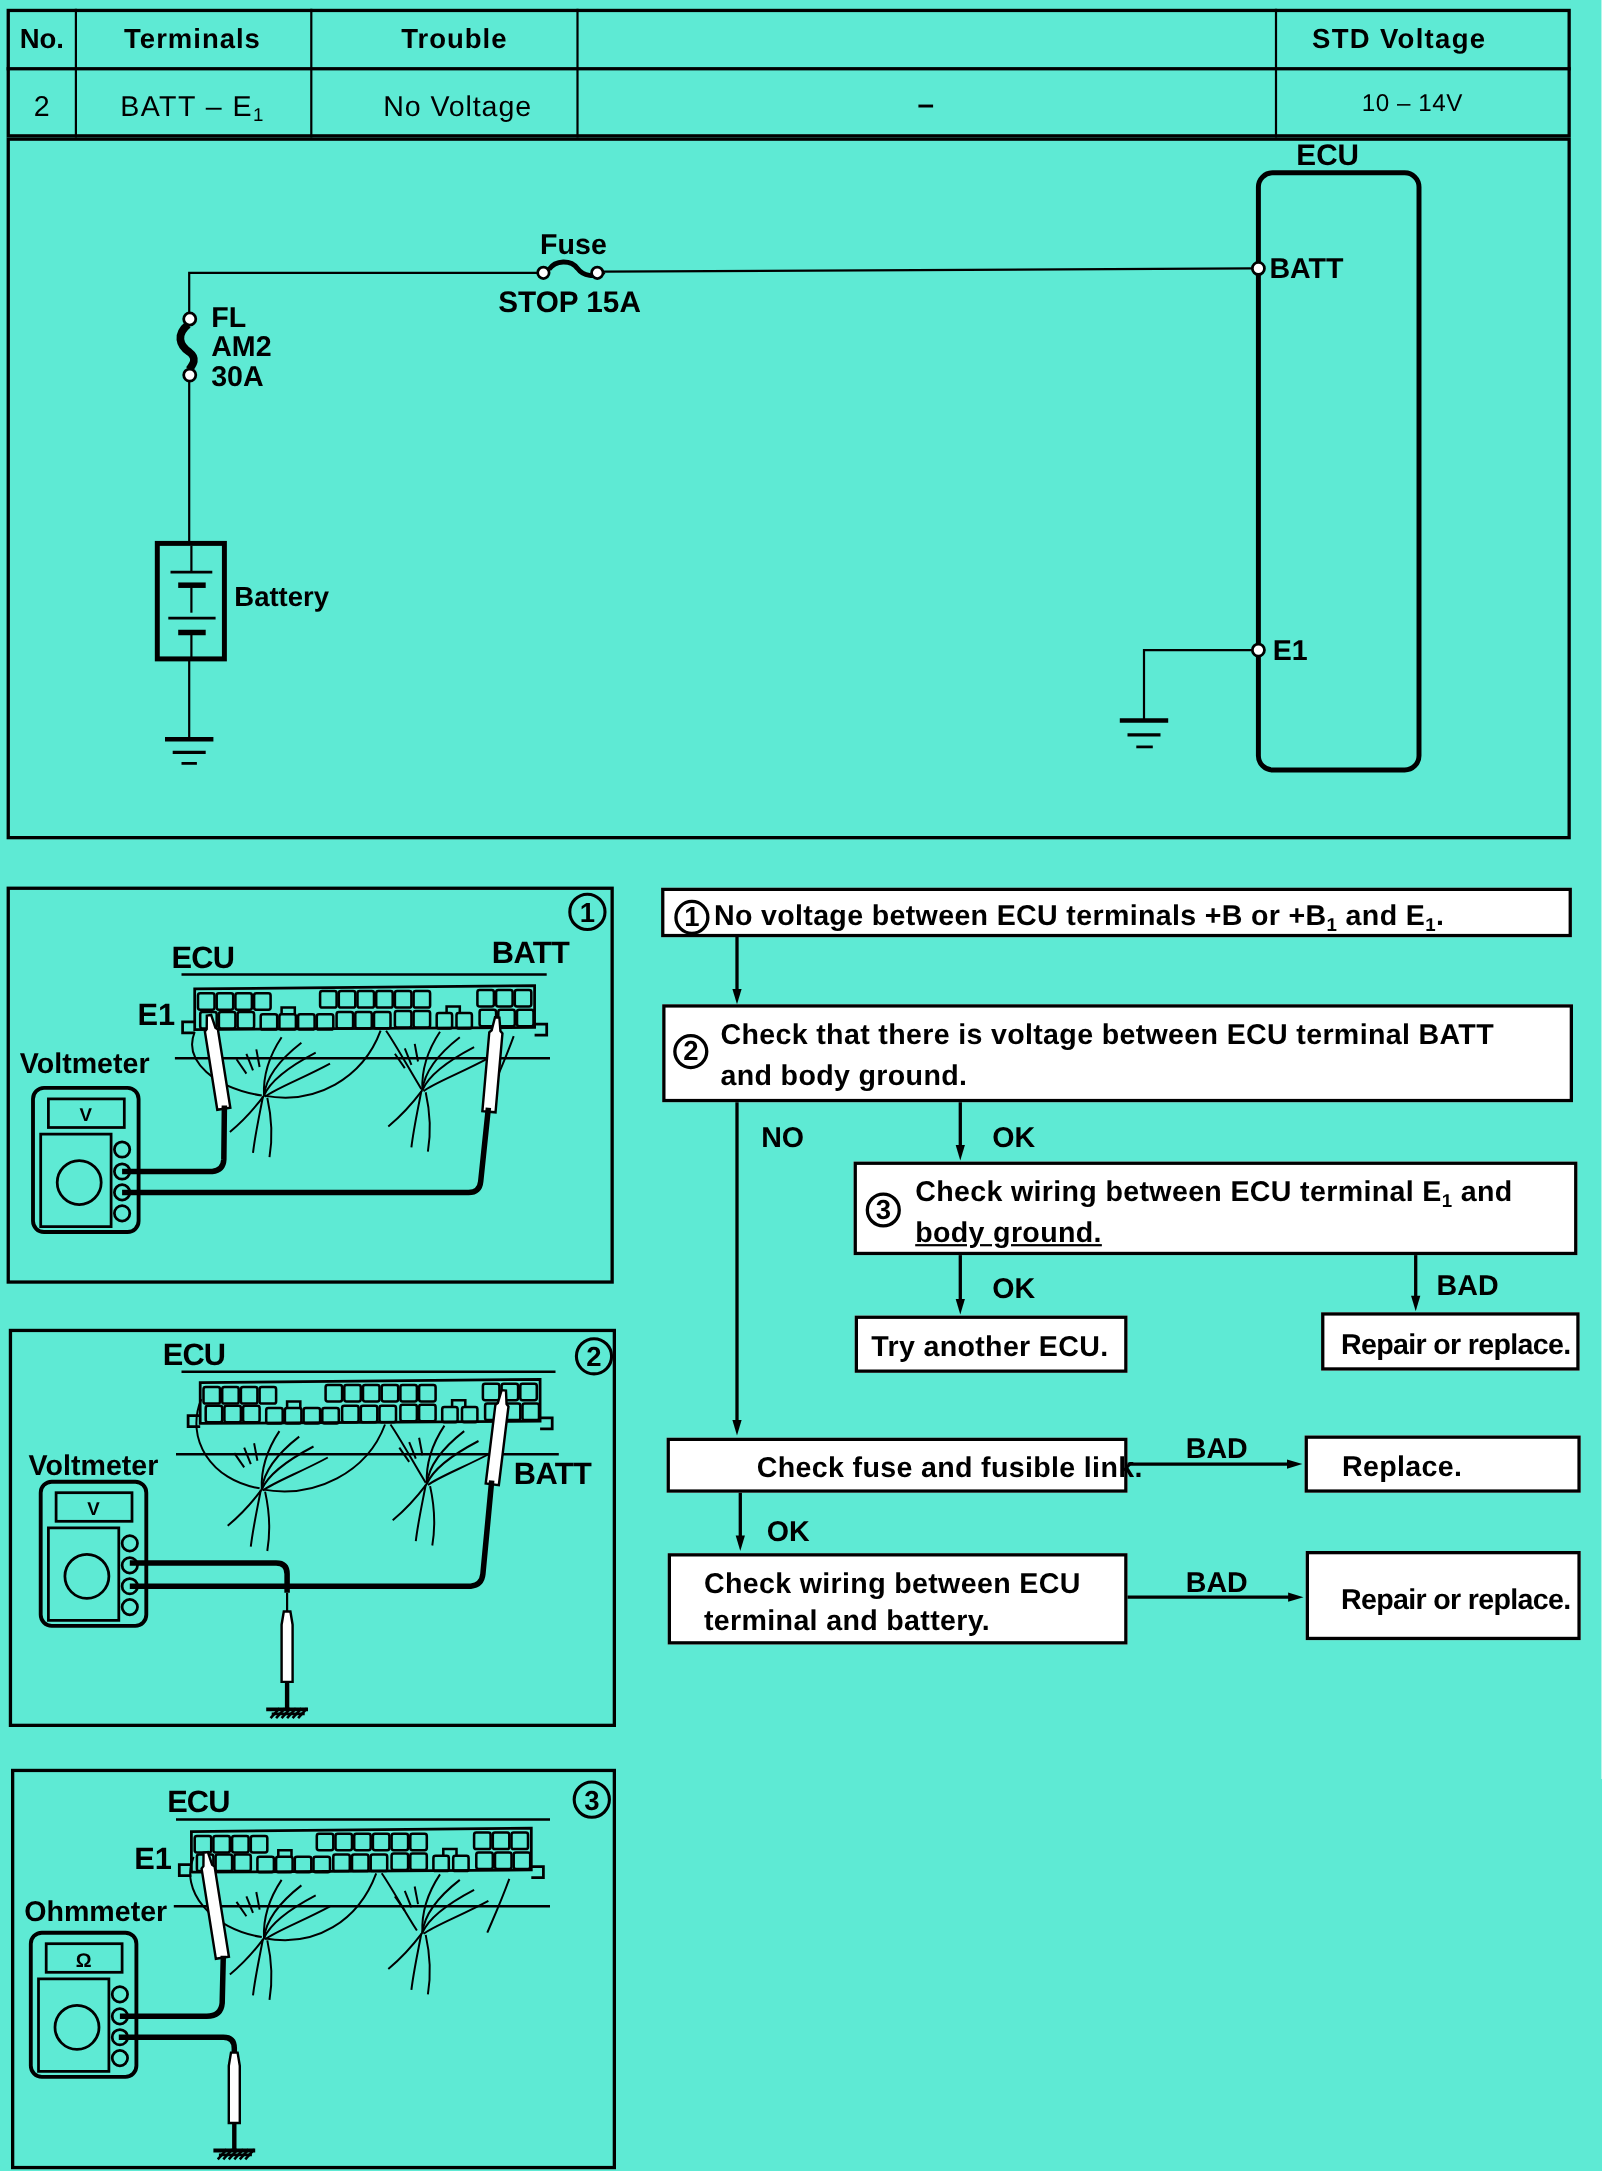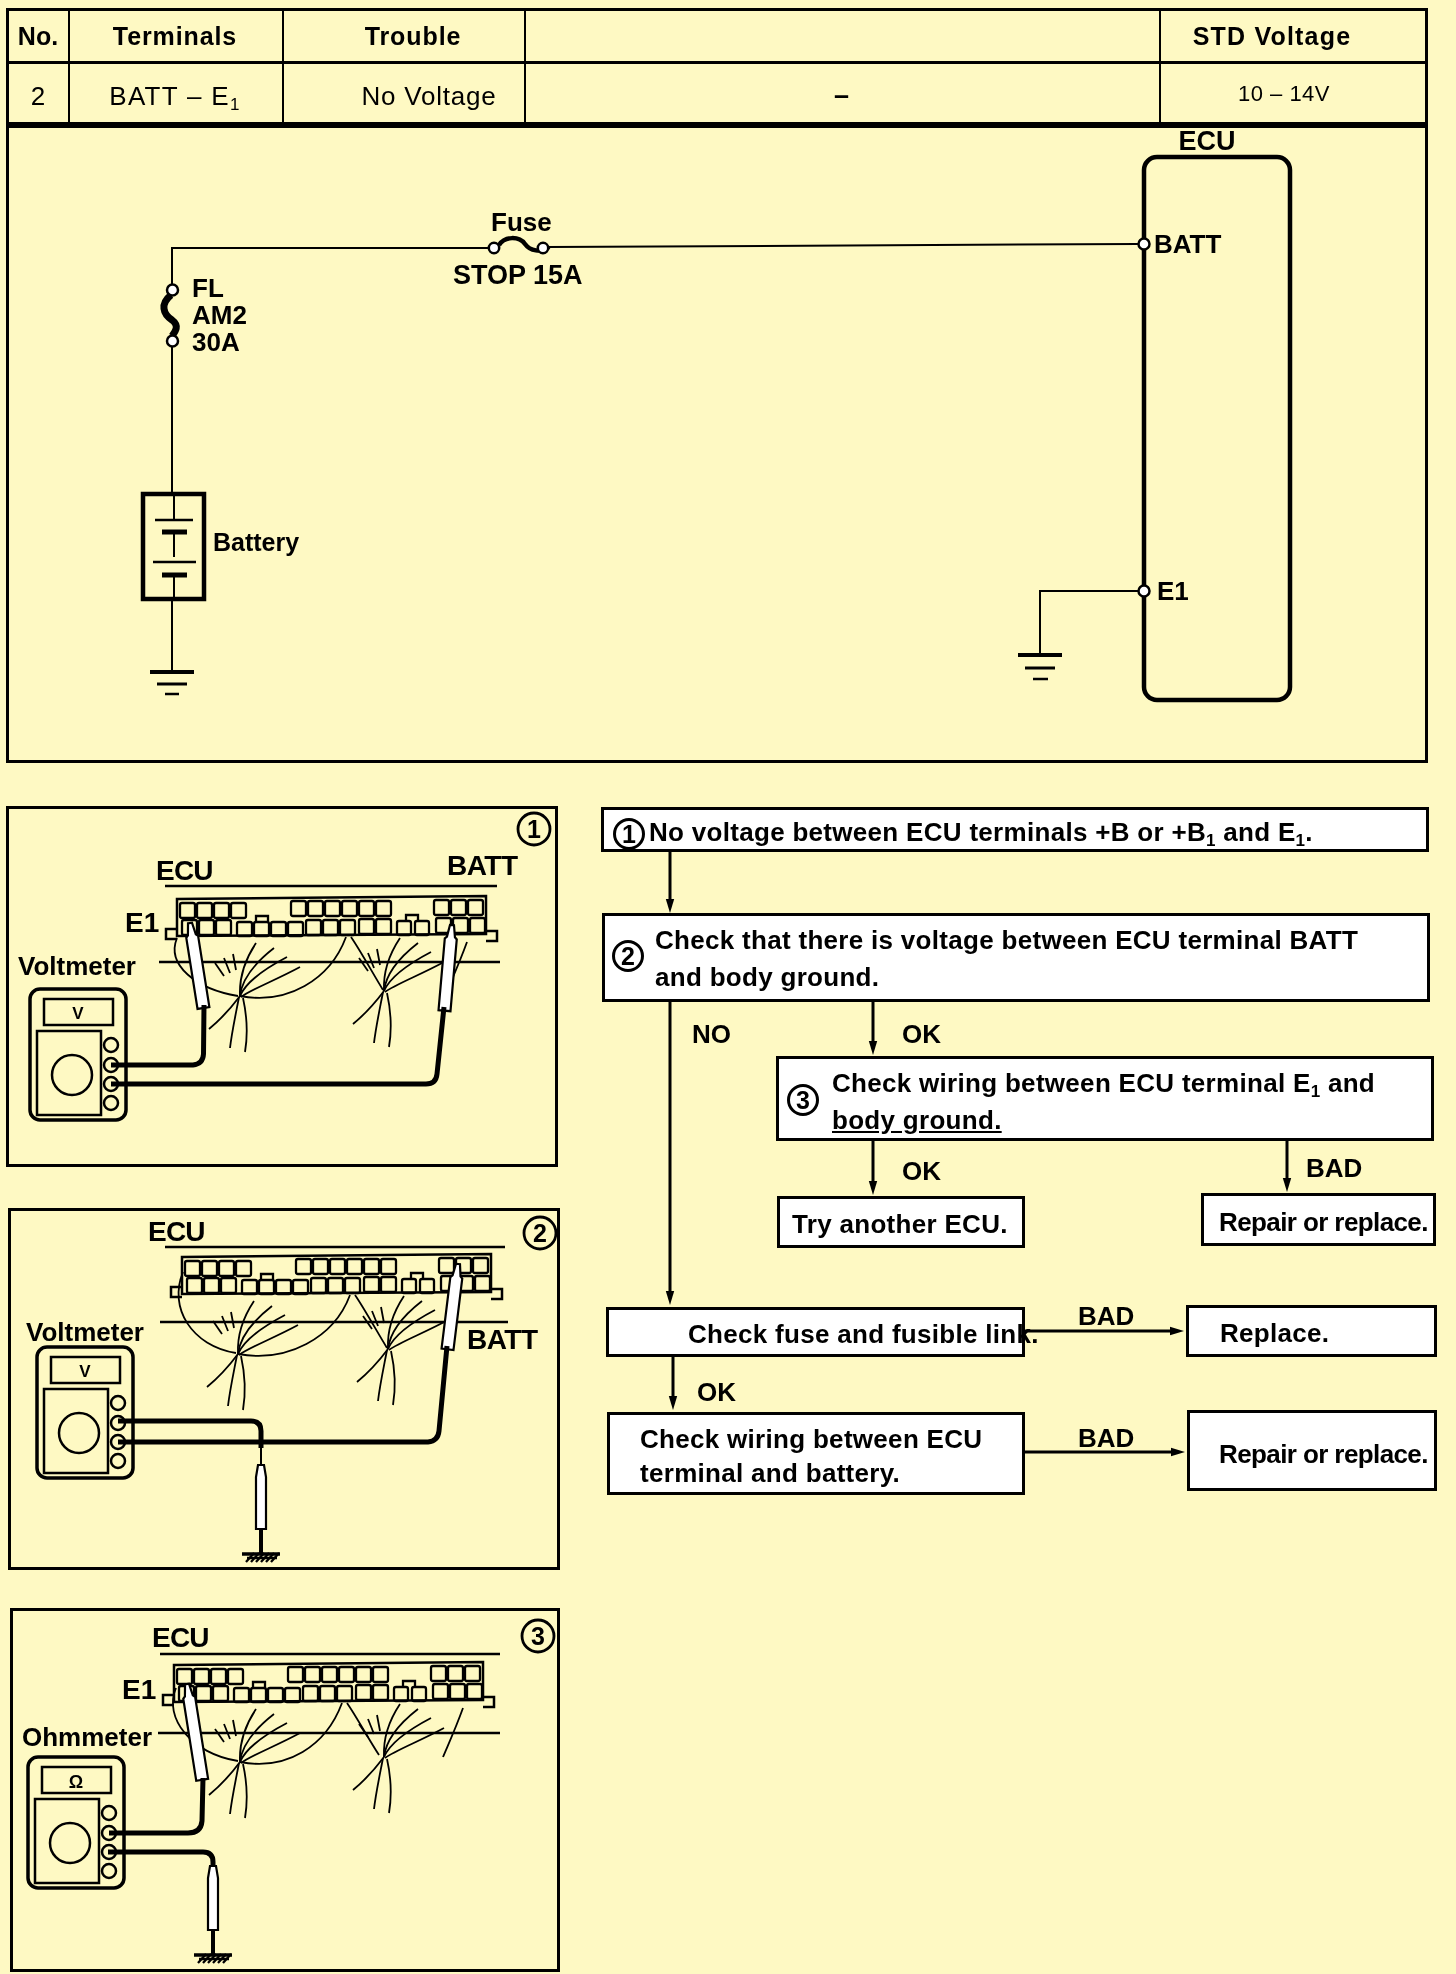--- a/index.html
+++ b/index.html
@@ -1,16 +1,16 @@
 <!DOCTYPE html>
 <html><head>
 <meta charset="utf-8">
 <style>
   html,body{margin:0;padding:0;background:#fff;}
-  .page{position:relative;width:1456px;height:1974px;background:#fef9c3;overflow:hidden;
+  .page{position:relative;width:1456px;height:1974px;background:#5eead4;overflow:hidden;
         font-family:"Liberation Sans",sans-serif;color:#000;}
   .abs{position:absolute;}
   .b{font-weight:bold;}
   .vline{position:absolute;background:#000;}
   .hline{position:absolute;background:#000;}
   .lbl{position:absolute;font-weight:bold;font-size:26px;white-space:nowrap;}
   .fbox{position:absolute;border:3px solid #000;box-sizing:border-box;background:#fff;}
   .ftxt{position:absolute;font-weight:bold;font-size:26px;letter-spacing:0.3px;white-space:nowrap;}
   .circ{position:absolute;border:3px solid #000;border-radius:50%;width:32px;height:32px;
         box-sizing:border-box;text-align:center;font-weight:bold;font-size:25px;line-height:27px;}
@@ -38,21 +38,21 @@
 
 <div class="abs b" style="left:282px;top:22px;width:262px;font-size:25px;text-align:center;letter-spacing:0.9px;">Trouble</div>
 
 
 <div class="abs b" style="left:1159px;top:22px;width:226px;font-size:25px;text-align:center;letter-spacing:1.2px;">STD Voltage</div>
 
 <div class="abs" style="left:8px;top:81px;width:60px;font-size:26px;text-align:center;">2</div>
 
 <div class="abs" style="left:68px;top:81px;width:214px;font-size:26px;text-align:center;letter-spacing:1.3px;">BATT – E<sub>1</sub></div>
 
-<div class="abs" style="left:282px;top:81px;width:268px;font-size:26px;text-align:center;letter-spacing:0.8px;padding-left:13px;">No Voltage</div>
+<div class="abs" style="left:282px;top:81px;width:268px;font-size:26px;text-align:center;letter-spacing:0.8px;">No Voltage</div>
 
 <div class="abs b" style="left:524px;top:80px;width:635px;font-size:27px;text-align:center;">–</div>
 
 <div class="abs" style="left:1159px;top:81px;width:250px;font-size:22px;text-align:center;letter-spacing:0.5px;">10 – 14V</div>
 
 <div class="abs" style="left:6px;top:125px;width:1422px;height:638px;border:3px solid #000;box-sizing:border-box;"></div>
 
 <div class="abs" style="left:6px;top:806px;width:552px;height:361px;border:3px solid #000;box-sizing:border-box;"></div>
 
 <div class="abs" style="left:8px;top:1208px;width:552px;height:362px;border:3px solid #000;box-sizing:border-box;"></div>

